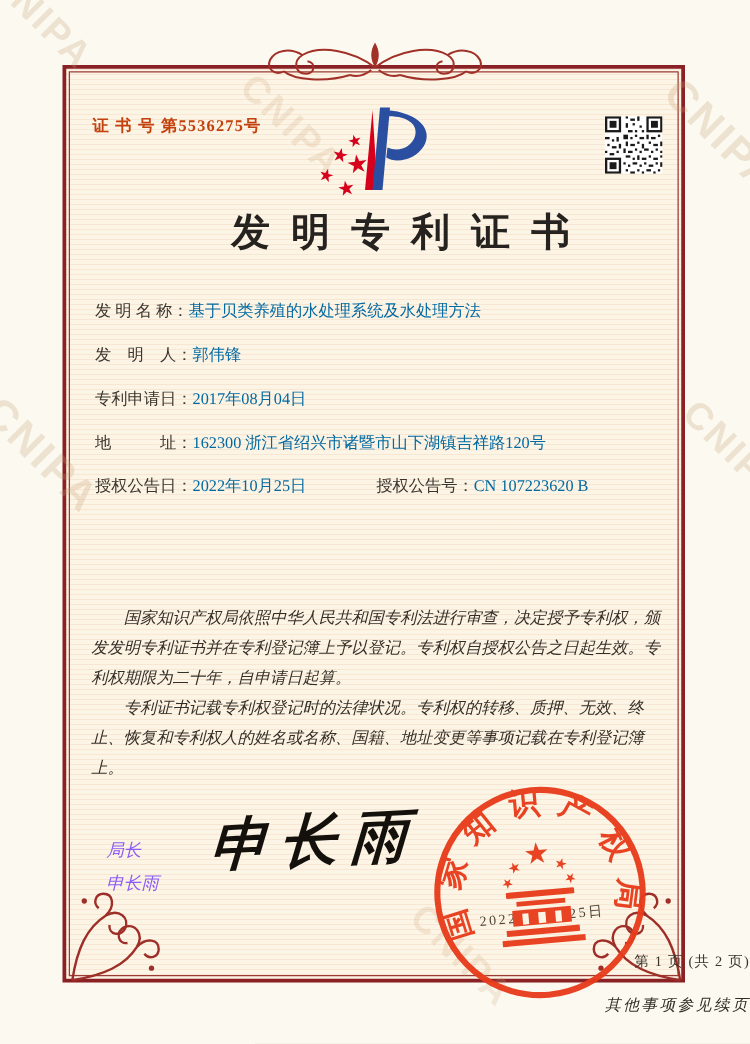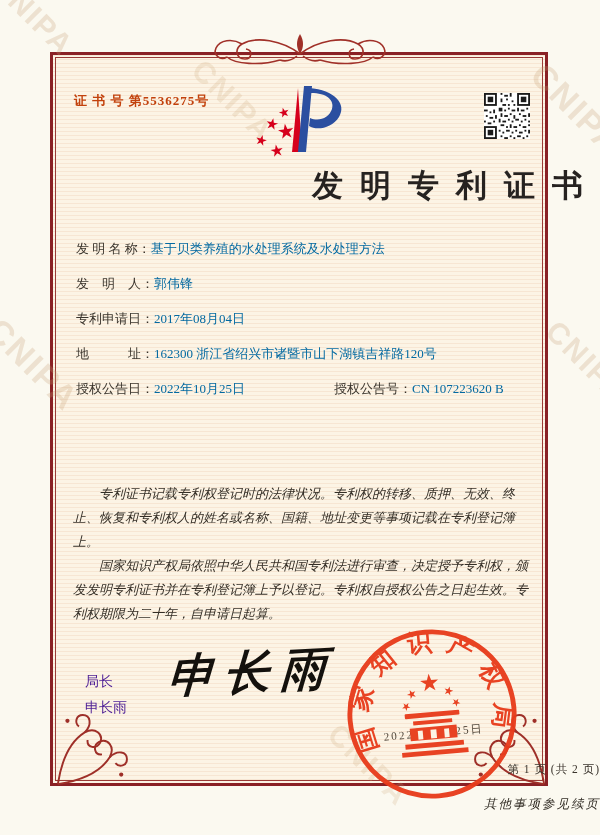--- a/index.html
+++ b/index.html
@@ -36,38 +36,38 @@
   .frame::before{
     content:""; position:absolute; inset:2px; border:1px solid #9a3b36;
   }
   .content{ position:absolute; inset:0; z-index:2; }
   
   .cert-no{ position:absolute; left:74px; top:92px; font-size:13px; letter-spacing:1px; color:#c2410c;font-weight:bold;}
   .logo{ position:absolute; left:243px; top:80px; }
   .qr{ position:absolute; left:484px; top:93px; }
   .title{
     position:absolute; left:0; top:165px; width:100%;
-    text-align:right; font-size:31px; font-weight:600;
+    text-align:center; font-size:31px; font-weight:600;
     letter-spacing:17px; text-indent:17px; color:#262220;padding-left:41px;
   }
   
   .fields{ position:absolute; left:76px; top:241px; width:452px; font-size:13px; }
   .frow{ margin-bottom:19px; line-height:16px; white-space:nowrap; }
   .flabel{ color:#3a342c; }
   .fval{ color:#0369a1; }
   .grant{ display:flex; }
-  .gpair2{ margin-left:89px; }
+  .gpair2{ margin-left:56px; }
   
   .paras{
     position:absolute; left:73px; top:482px; width:456px;
     font-size:13px; line-height:1.85; font-style:italic; color:#342e26;
   }
   .paras p{ text-indent:2em; }
   
-  .director{ position:absolute; left:85px; top:669px; font-size:14px; line-height:26px; color:#4c1d95;}
+  .director{ position:absolute; left:85px; top:669px; font-size:14px; line-height:26px; color:#8b5cf6;font-style:italic;}
   .autograph{
     position:absolute; left:168px; top:642px; font-size:46px; color:#14110d;
     font-style:italic; font-weight:600; letter-spacing:10px;
     transform:rotate(-3deg) skewX(-6deg);
   }
   .seal{ position:absolute; left:344px; top:626px; transform:rotate(-5deg); opacity:.96; }
   
   .orn-top{ position:absolute; left:190px; top:28px; }
   .orn-bl{ position:absolute; left:54px;  top:692px; transform:scale(-1,1); }
   .orn-br{ position:absolute; left:452px; top:692px; }
@@ -215,22 +215,22 @@
         <span>
           <span class="flabel">授权公告日：</span><span class="fval">2022年10月25日</span>
         </span>
         <span class="gpair2">
           <span class="flabel">授权公告号：</span><span class="fval">CN 107223620 B</span>
         </span>
       </div>
     </div>
 
     <div class="paras">
+      <p>国家知识产权局依照中华人民共和国专利法进行审查，决定授予专利权，颁发发明专利证书并在专利登记簿上予以登记。专利权自授权公告之日起生效。专利权期限为二十年，自申请日起算。</p>
       <p>专利证书记载专利权登记时的法律状况。专利权的转移、质押、无效、终止、恢复和专利权人的姓名或名称、国籍、地址变更等事项记载在专利登记簿上。</p>
-      <p>国家知识产权局依照中华人民共和国专利法进行审查，决定授予专利权，颁发发明专利证书并在专利登记簿上予以登记。专利权自授权公告之日起生效。专利权期限为二十年，自申请日起算。</p>
     </div>
 
     <div class="director">
       <div>局长</div>
       <div>申长雨</div>
     </div>
 
     <div class="autograph">申长雨</div>
 
     <svg class="orn-bl" width="96" height="96" viewBox="0 0 100 100">

